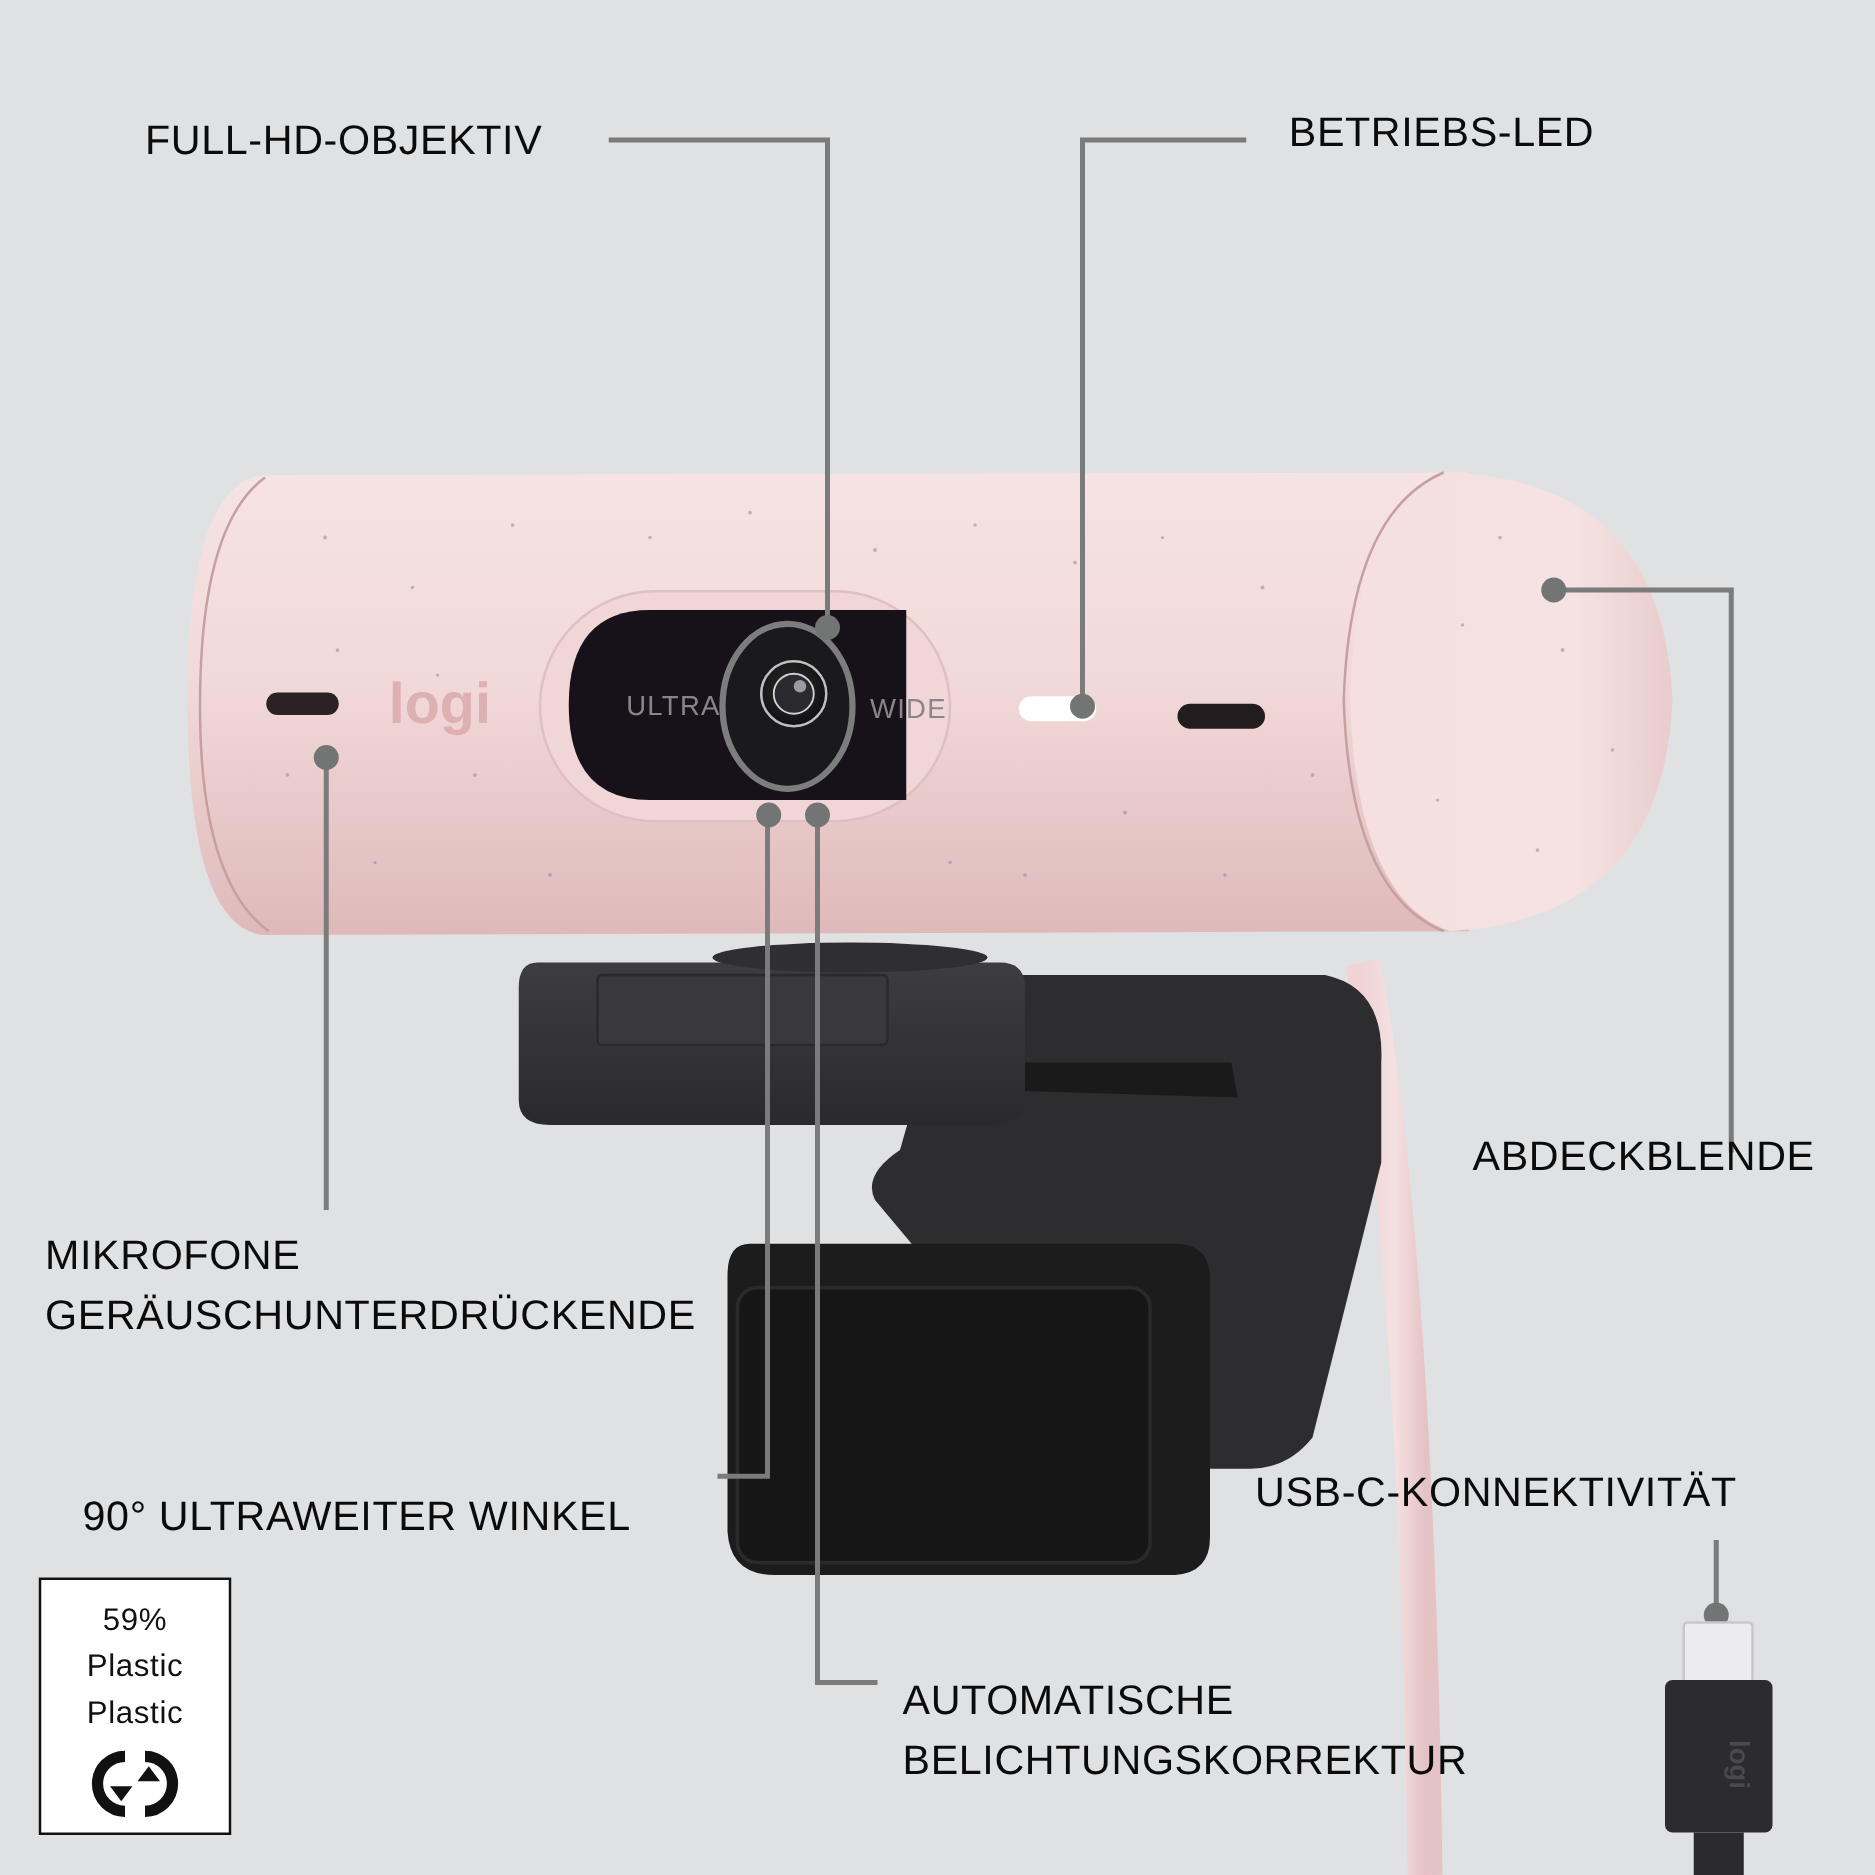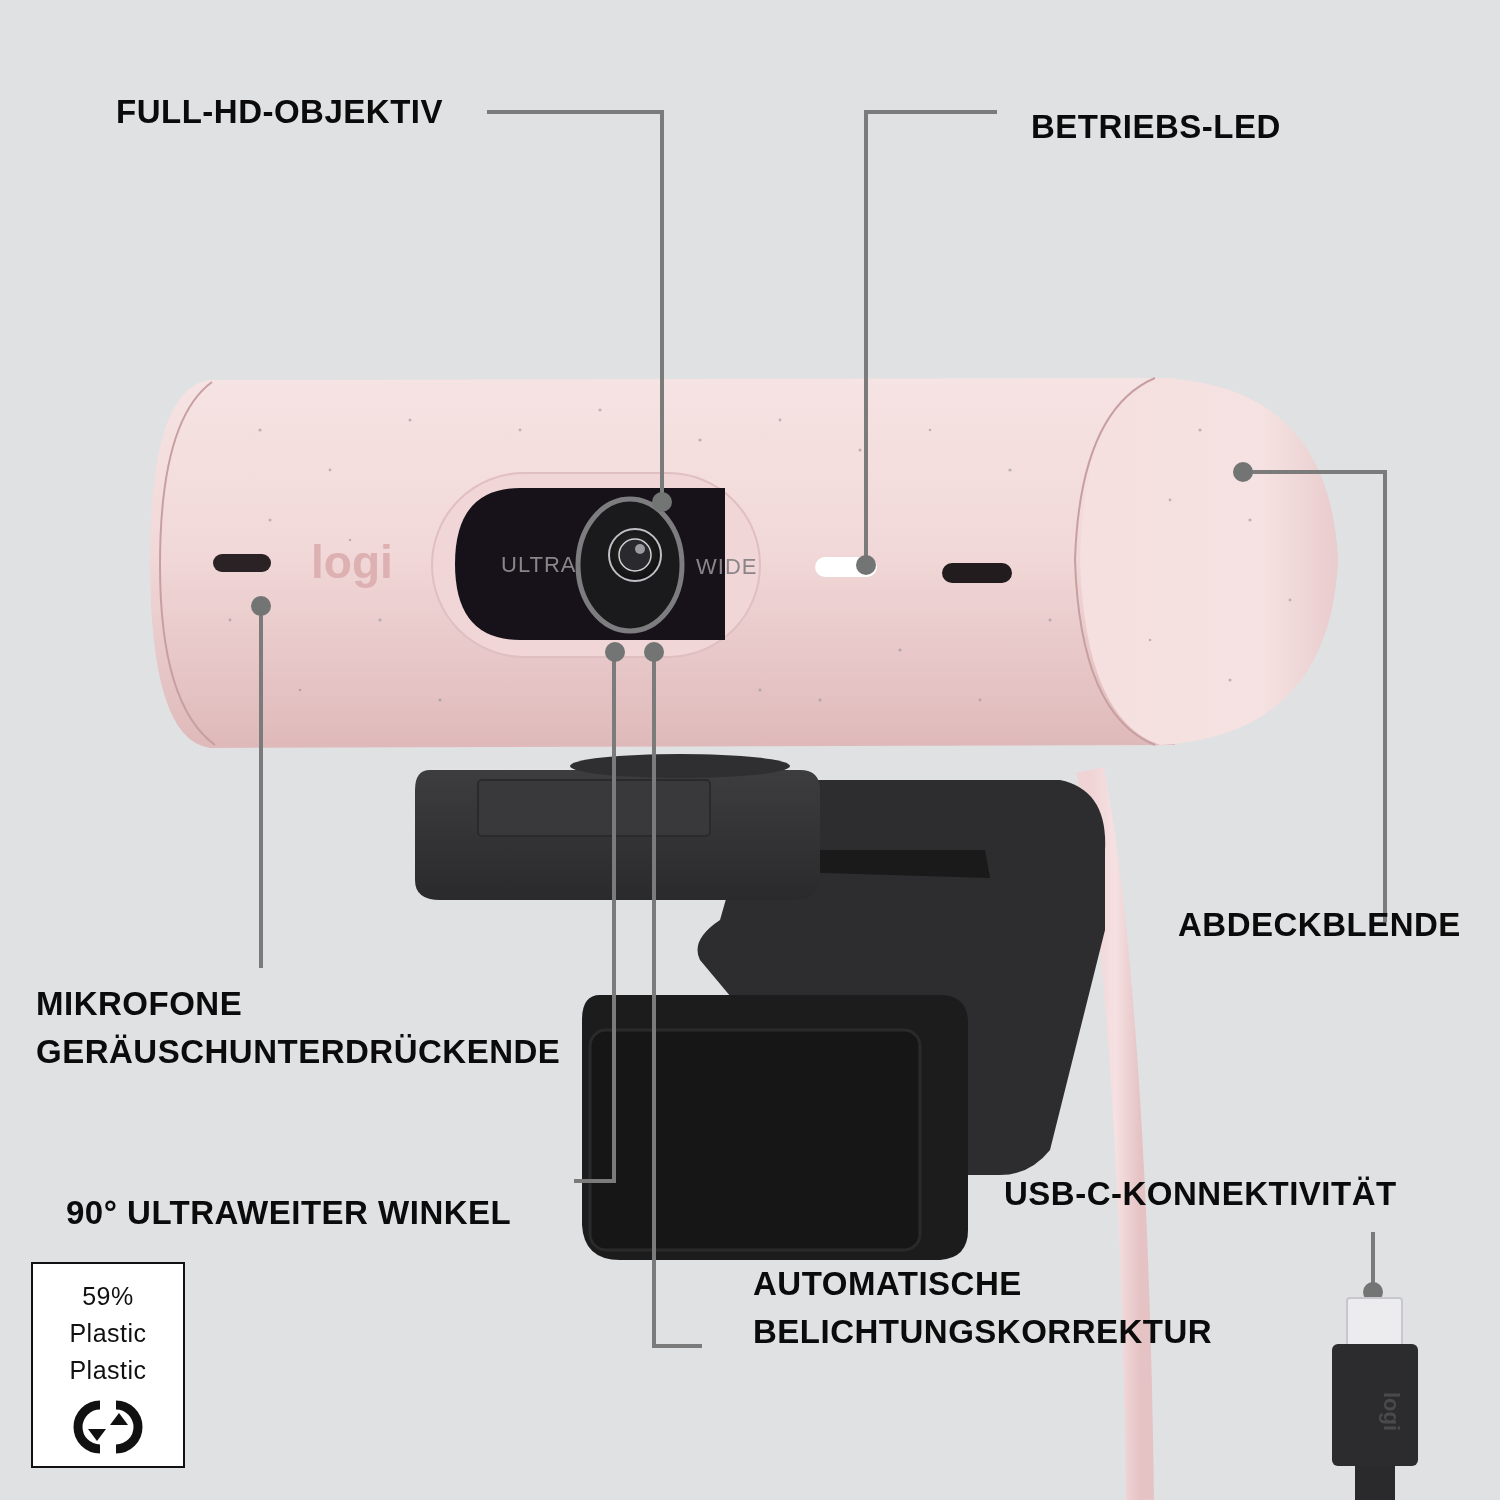--- a/index.html
+++ b/index.html
@@ -2,21 +2,21 @@
 <html><head>
 <meta charset="utf-8">
 <style>
   html, body { margin: 0; padding: 0; }
   body {
     width: 1500px; height: 1500px; position: relative; overflow: hidden;
     background: #e0e1e3;
     font-family: "Liberation Sans", "DejaVu Sans", sans-serif;
   }
   .label {
-    position: absolute; color: #0b0b0b; font-weight: 700;
+    position: absolute; color: #0b0b0b; font-weight: 400;
     font-size: 33px; letter-spacing: 0.5px; line-height: 48px;
     white-space: nowrap;
   }
   .label .line { display: block; }
   #art { position: absolute; left: 0; top: 0; width: 1500px; height: 1500px; }
   .badge {
     position: absolute; left: 31px; top: 1262px; width: 154px; height: 206px;
     background: #fff; border: 2px solid #111; box-sizing: border-box;
     text-align: center; color: #111;
   }
@@ -153,37 +153,37 @@
     <rect x="1347" y="1298" width="55" height="48" rx="3" fill="#ececee" stroke="#c8c8cc" stroke-width="2"></rect>
     <rect x="1332" y="1344" width="86" height="122" rx="6" fill="#2c2c2e"></rect>
     <rect x="1355" y="1466" width="40" height="34" fill="#2a2a2c"></rect>
     <text x="1384" y="1392" transform="rotate(90 1384 1392)" font-family="Liberation Sans, sans-serif" font-size="22" font-weight="700" fill="#4a4a4d">logi</text>
   </g>
 </svg>
 
 <div class="label" style="left:116px; top:88px;">
   <span class="line">FULL-HD-OBJEKTIV</span>
 </div>
-<div class="label" style="left:1031px; top:103px;">
+<div class="label" style="left:1031px; top:82px;">
   <span class="line">BETRIEBS-LED</span>
 </div>
 <div class="label" style="left:1178px; top:901px;">
   <span class="line">ABDECKBLENDE</span>
 </div>
 <div class="label" style="left:36px; top:980px;">
   <span class="line">MIKROFONE</span>
   <span class="line">GERÄUSCHUNTERDRÜCKENDE</span>
 </div>
 <div class="label" style="left:66px; top:1157px;margin-top:32px;">
   <span class="line">90° ULTRAWEITER WINKEL</span>
 </div>
 <div class="label" style="left:1004px; top:1170px;">
   <span class="line">USB-C-KONNEKTIVITÄT</span>
 </div>
-<div class="label" style="left:722px; top:1260px;margin-left:31px;">
+<div class="label" style="left:722px; top:1336px;">
   <span class="line">AUTOMATISCHE</span>
   <span class="line">BELICHTUNGSKORREKTUR</span>
 </div>
 
 <div class="badge">
   <span class="bl">59%</span>
   <span class="bl">Plastic</span>
   <span class="bl">Plastic</span>
   <svg width="84" height="64" viewBox="0 0 84 64">
     <path d="M34 10 A22 22 0 1 0 34 54" stroke="#111" stroke-width="9" fill="none"></path>

